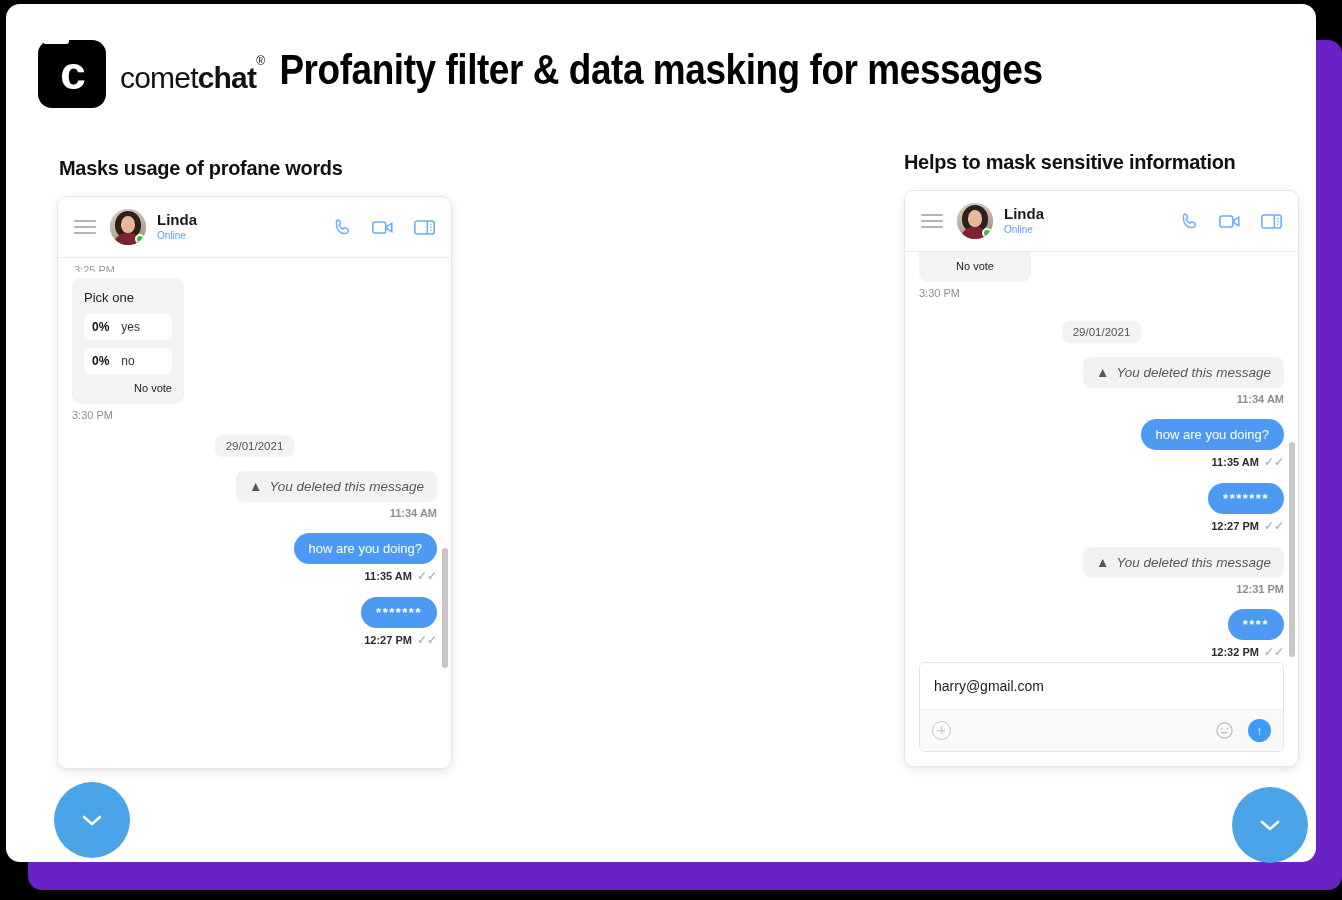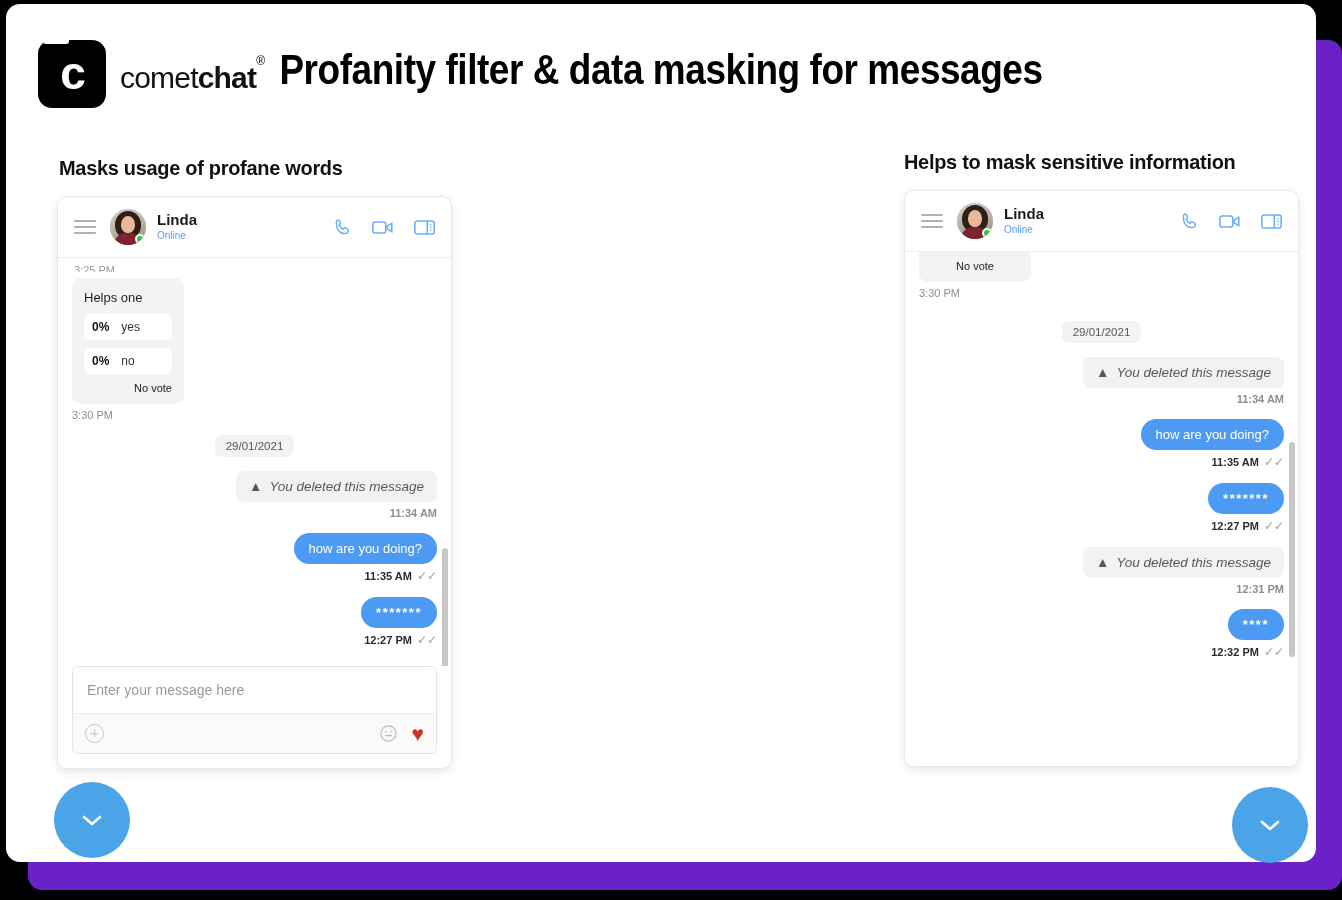--- a/index.html
+++ b/index.html
@@ -263,21 +263,21 @@
               <circle cx="19.3" cy="13" r="0.9" fill="#6aaef7" stroke="none"></circle>
             </svg>
         </div>
       </div>
 
       <div class="chat-body">
         <div class="cut-time">3:25 PM</div>
 
         <div>
           <div class="poll">
-            <div class="poll-q">Helps one</div>
+            <div class="poll-q">Pick one</div>
             <div class="poll-opt">
               <b>0%</b>
               <span>yes</span>
             </div>
             <div class="poll-opt">
               <b>0%</b>
               <span>no</span>
             </div>
             <div class="poll-novote">No vote</div>
           </div>
@@ -316,143 +316,143 @@
             <div class="stamp">
               <span>12:27 PM</span>
               <span class="ticks">✓✓</span>
             </div>
           </div>
         </div>
 
         <div class="scrollbar" style="top:290px;height:120px;"></div>
       </div>
 
+    </div>
+
+    <div class="chat-panel right">
+      <div class="chat-header">
+        <div class="hamburger">
+            <span></span>
+            <span></span>
+            <span></span>
+          </div>
+        <div class="avatar">
+          <div class="bg"></div>
+            <div class="hair"></div>
+            <div class="face"></div>
+            <div class="body"></div>
+          <div class="dot"></div>
+        </div>
+        <div class="id-block">
+          <div class="id-name">Linda</div>
+          <div class="id-status">Online</div>
+        </div>
+        <div class="head-actions">
+          <svg width="21" height="21" viewBox="0 0 24 24" fill="none" stroke="#6aaef7" stroke-width="1.7">
+              <path d="M7 3.5c1 0 1.4.4 1.8 1.4l.8 2c.3.8.1 1.3-.5 1.8l-1 .8c.9 2 2.5 3.6 4.5 4.5l.8-1c.5-.6 1-.8 1.8-.5l2 .8c1 .4 1.4.8 1.4 1.8 0 2.1-1.7 3.8-3.8 3.8C9.2 19 5 14.8 5 7.3 5 5.2 5 3.5 7 3.5z"></path>
+            </svg>
+          <svg width="24" height="21" viewBox="0 0 26 20" fill="none" stroke="#6aaef7" stroke-width="1.7">
+              <rect x="2" y="4" width="14" height="12" rx="2.5"></rect>
+              <path d="M17.5 8.5l5-3v9l-5-3z"></path>
+            </svg>
+          <svg width="24" height="21" viewBox="0 0 26 20" fill="none" stroke="#6aaef7" stroke-width="1.7">
+              <rect x="2" y="3" width="21" height="14" rx="2.5"></rect>
+              <line x1="15.5" y1="3" x2="15.5" y2="17"></line>
+              <circle cx="19.3" cy="7" r="0.9" fill="#6aaef7" stroke="none"></circle>
+              <circle cx="19.3" cy="10" r="0.9" fill="#6aaef7" stroke="none"></circle>
+              <circle cx="19.3" cy="13" r="0.9" fill="#6aaef7" stroke="none"></circle>
+            </svg>
+        </div>
+      </div>
+
+      <div class="chat-body">
+        <div style="margin-top:-22px;">
+          <div class="poll" style="padding-top:24px;">
+            <div class="poll-opt" style="visibility:hidden;height:0;margin:0;padding:0;"></div>
+            <div class="poll-novote" style="text-align:center;">No vote</div>
+          </div>
+          <div class="msg-time left-t">3:30 PM</div>
+        </div>
+
+        <div class="row center" style="margin-top:22px;">
+          <div class="date-chip">29/01/2021</div>
+        </div>
+
+        <div class="row out">
+          <div class="stack">
+            <div class="bubble-grey">
+              <span>▲</span>
+              <span>You deleted this message</span>
+            </div>
+            <div class="stamp plain">
+              <span>11:34 AM</span>
+            </div>
+          </div>
+        </div>
+
+        <div class="row out">
+          <div class="stack">
+            <div class="bubble-blue">how are you doing?</div>
+            <div class="stamp">
+              <span>11:35 AM</span>
+              <span class="ticks">✓✓</span>
+            </div>
+          </div>
+        </div>
+
+        <div class="row out">
+          <div class="stack">
+            <div class="bubble-blue mask">*******</div>
+            <div class="stamp">
+              <span>12:27 PM</span>
+              <span class="ticks">✓✓</span>
+            </div>
+          </div>
+        </div>
+
+        <div class="row out">
+          <div class="stack">
+            <div class="bubble-grey">
+              <span>▲</span>
+              <span>You deleted this message</span>
+            </div>
+            <div class="stamp plain">
+              <span>12:31 PM</span>
+            </div>
+          </div>
+        </div>
+
+        <div class="row out">
+          <div class="stack">
+            <div class="bubble-blue mask">****</div>
+            <div class="stamp">
+              <span>12:32 PM</span>
+              <span class="ticks">✓✓</span>
+            </div>
+          </div>
+        </div>
+
+        <div class="scrollbar" style="top:190px;height:215px;"></div>
+      </div>
+
       <div class="composer">
-        <div class="composer-input">Enter your message here</div>
+        <div class="composer-input filled">harry@gmail.com</div>
         <div class="composer-bar">
           <div class="icon-circle plus"></div>
           <div class="right">
             <svg width="19" height="19" viewBox="0 0 20 20" fill="none" stroke="#b9b9b9" stroke-width="1.3">
                 <circle cx="10" cy="10" r="8"></circle>
                 <circle cx="7" cy="8" r="0.9" fill="#b9b9b9" stroke="none"></circle>
                 <circle cx="13" cy="8" r="0.9" fill="#b9b9b9" stroke="none"></circle>
                 <path d="M6.5 12.3h7"></path>
               </svg>
-            <div class="heart">♥</div>
-          </div>
-        </div>
-      </div>
-    </div>
-
-    <div class="chat-panel right">
-      <div class="chat-header">
-        <div class="hamburger">
-            <span></span>
-            <span></span>
-            <span></span>
-          </div>
-        <div class="avatar">
-          <div class="bg"></div>
-            <div class="hair"></div>
-            <div class="face"></div>
-            <div class="body"></div>
-          <div class="dot"></div>
-        </div>
-        <div class="id-block">
-          <div class="id-name">Linda</div>
-          <div class="id-status">Online</div>
-        </div>
-        <div class="head-actions">
-          <svg width="21" height="21" viewBox="0 0 24 24" fill="none" stroke="#6aaef7" stroke-width="1.7">
-              <path d="M7 3.5c1 0 1.4.4 1.8 1.4l.8 2c.3.8.1 1.3-.5 1.8l-1 .8c.9 2 2.5 3.6 4.5 4.5l.8-1c.5-.6 1-.8 1.8-.5l2 .8c1 .4 1.4.8 1.4 1.8 0 2.1-1.7 3.8-3.8 3.8C9.2 19 5 14.8 5 7.3 5 5.2 5 3.5 7 3.5z"></path>
-            </svg>
-          <svg width="24" height="21" viewBox="0 0 26 20" fill="none" stroke="#6aaef7" stroke-width="1.7">
-              <rect x="2" y="4" width="14" height="12" rx="2.5"></rect>
-              <path d="M17.5 8.5l5-3v9l-5-3z"></path>
-            </svg>
-          <svg width="24" height="21" viewBox="0 0 26 20" fill="none" stroke="#6aaef7" stroke-width="1.7">
-              <rect x="2" y="3" width="21" height="14" rx="2.5"></rect>
-              <line x1="15.5" y1="3" x2="15.5" y2="17"></line>
-              <circle cx="19.3" cy="7" r="0.9" fill="#6aaef7" stroke="none"></circle>
-              <circle cx="19.3" cy="10" r="0.9" fill="#6aaef7" stroke="none"></circle>
-              <circle cx="19.3" cy="13" r="0.9" fill="#6aaef7" stroke="none"></circle>
-            </svg>
-        </div>
-      </div>
-
-      <div class="chat-body">
-        <div style="margin-top:-22px;">
-          <div class="poll" style="padding-top:24px;">
-            <div class="poll-opt" style="visibility:hidden;height:0;margin:0;padding:0;"></div>
-            <div class="poll-novote" style="text-align:center;">No vote</div>
-          </div>
-          <div class="msg-time left-t">3:30 PM</div>
-        </div>
-
-        <div class="row center" style="margin-top:22px;">
-          <div class="date-chip">29/01/2021</div>
-        </div>
-
-        <div class="row out">
-          <div class="stack">
-            <div class="bubble-grey">
-              <span>▲</span>
-              <span>You deleted this message</span>
-            </div>
-            <div class="stamp plain">
-              <span>11:34 AM</span>
-            </div>
-          </div>
-        </div>
-
-        <div class="row out">
-          <div class="stack">
-            <div class="bubble-blue">how are you doing?</div>
-            <div class="stamp">
-              <span>11:35 AM</span>
-              <span class="ticks">✓✓</span>
-            </div>
-          </div>
-        </div>
-
-        <div class="row out">
-          <div class="stack">
-            <div class="bubble-blue mask">*******</div>
-            <div class="stamp">
-              <span>12:27 PM</span>
-              <span class="ticks">✓✓</span>
-            </div>
-          </div>
-        </div>
-
-        <div class="row out">
-          <div class="stack">
-            <div class="bubble-grey">
-              <span>▲</span>
-              <span>You deleted this message</span>
-            </div>
-            <div class="stamp plain">
-              <span>12:31 PM</span>
-            </div>
-          </div>
-        </div>
-
-        <div class="row out">
-          <div class="stack">
-            <div class="bubble-blue mask">****</div>
-            <div class="stamp">
-              <span>12:32 PM</span>
-              <span class="ticks">✓✓</span>
-            </div>
-          </div>
-        </div>
-
-        <div class="scrollbar" style="top:190px;height:215px;"></div>
-      </div>
-
+            <div class="send-btn">↑</div>
+          </div>
+        </div>
+      </div>
     </div>
 
     <div class="round-btn bl">
       <svg width="26" height="16" viewBox="0 0 26 16" fill="none" stroke="#fff" stroke-width="2.6" stroke-linecap="round" stroke-linejoin="round">
           <path d="M5 5l8 7 8-7"></path>
         </svg>
     </div>
     <div class="round-btn br">
       <svg width="26" height="16" viewBox="0 0 26 16" fill="none" stroke="#fff" stroke-width="2.6" stroke-linecap="round" stroke-linejoin="round">
           <path d="M5 5l8 7 8-7"></path>

